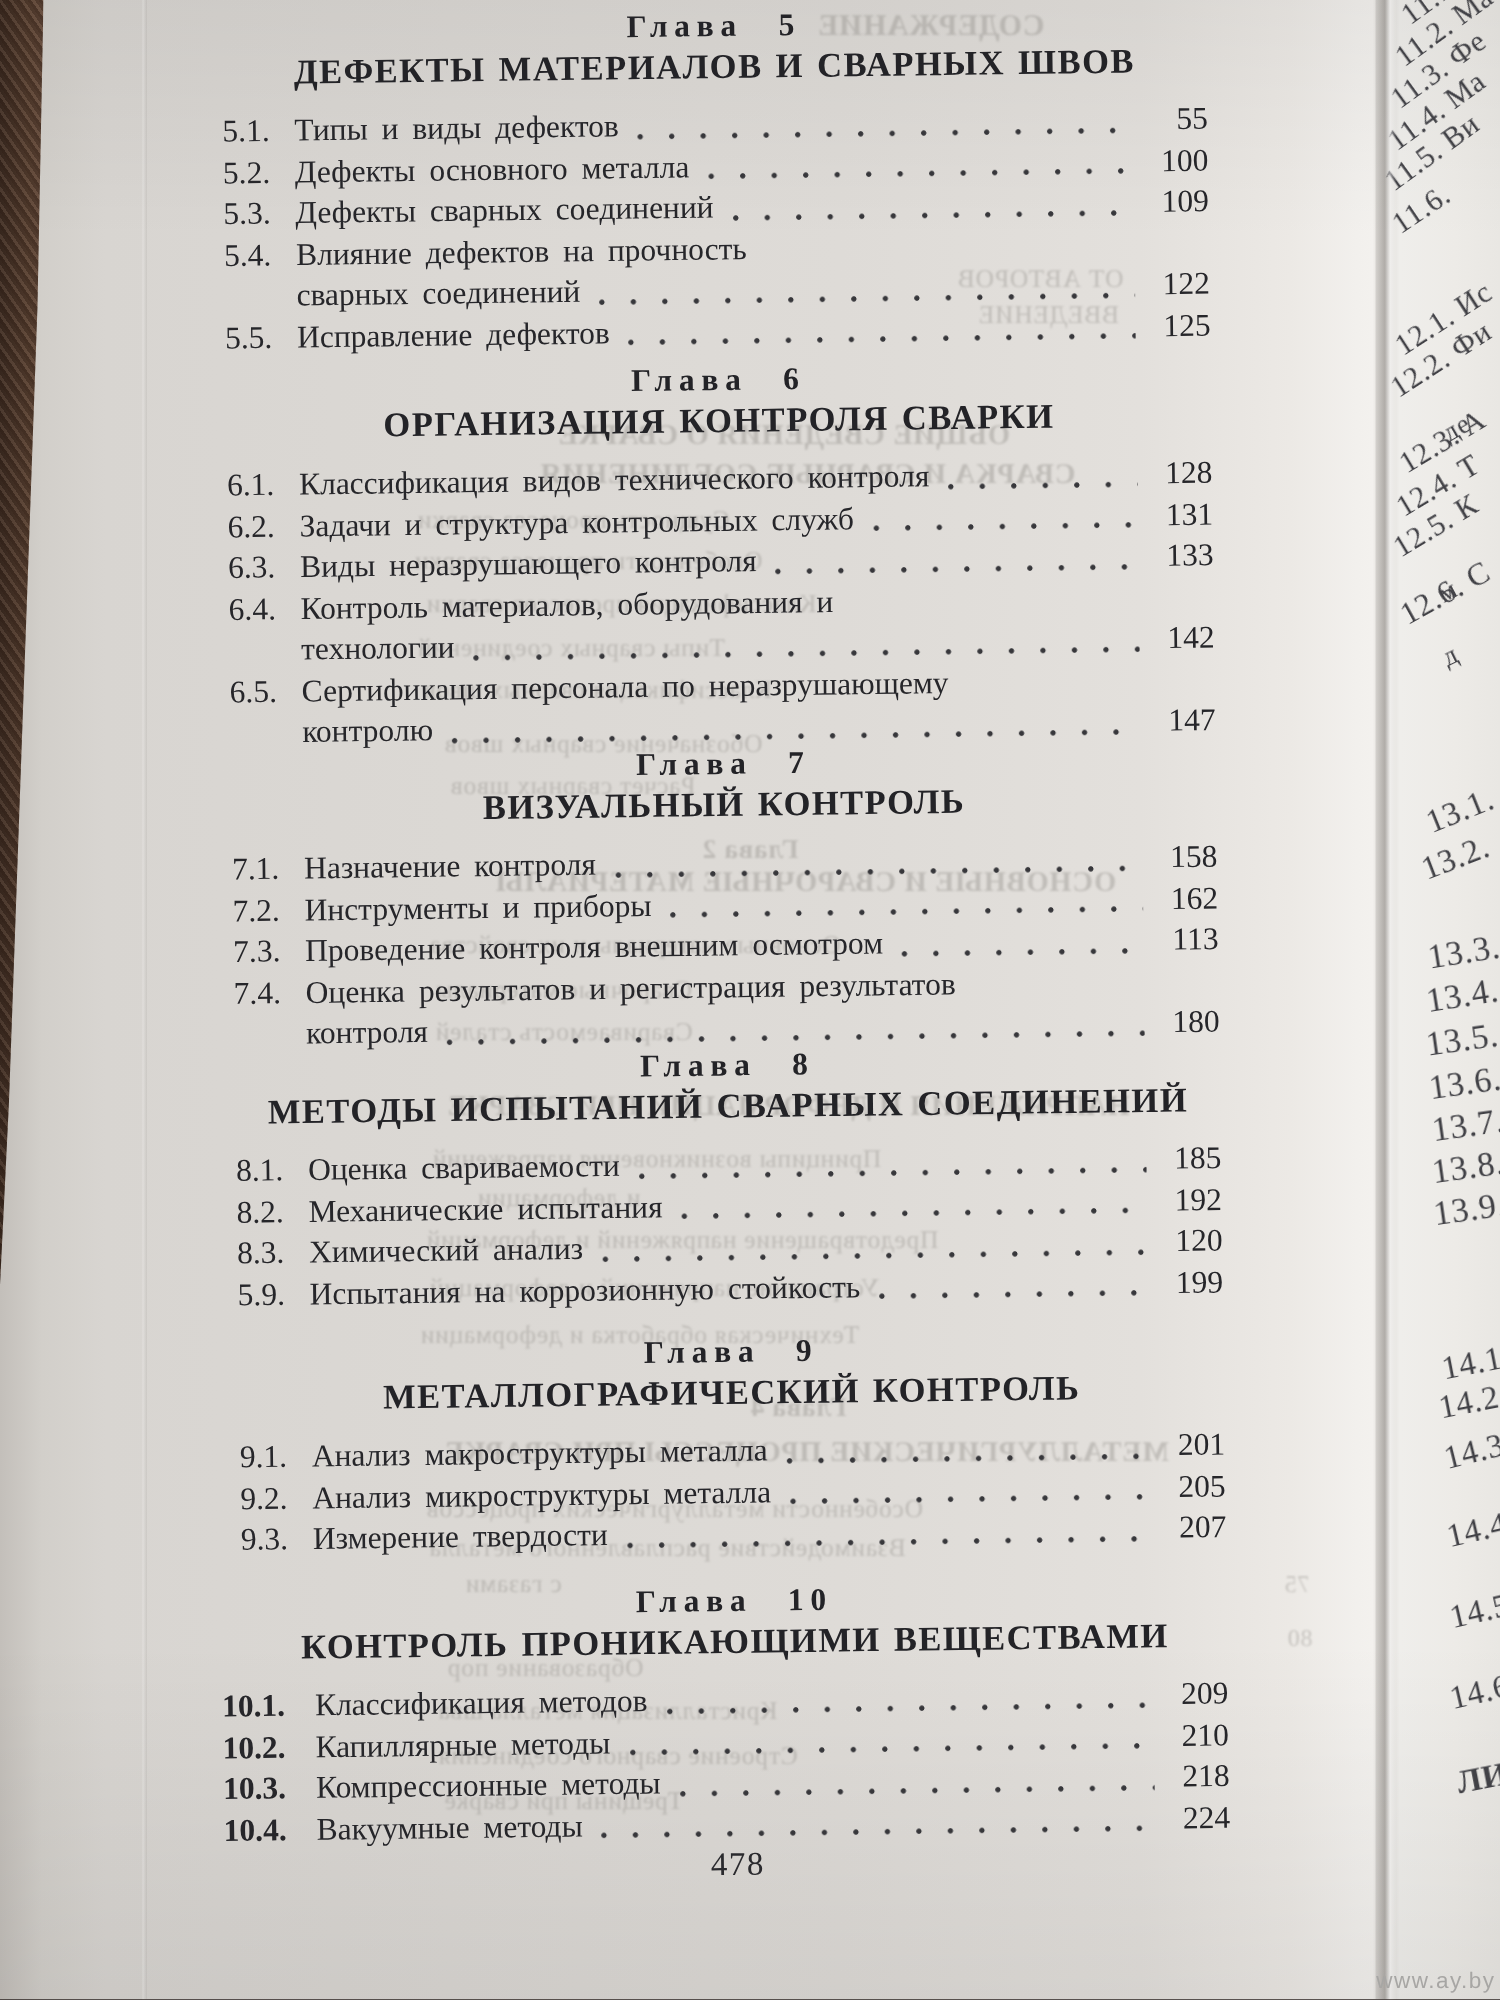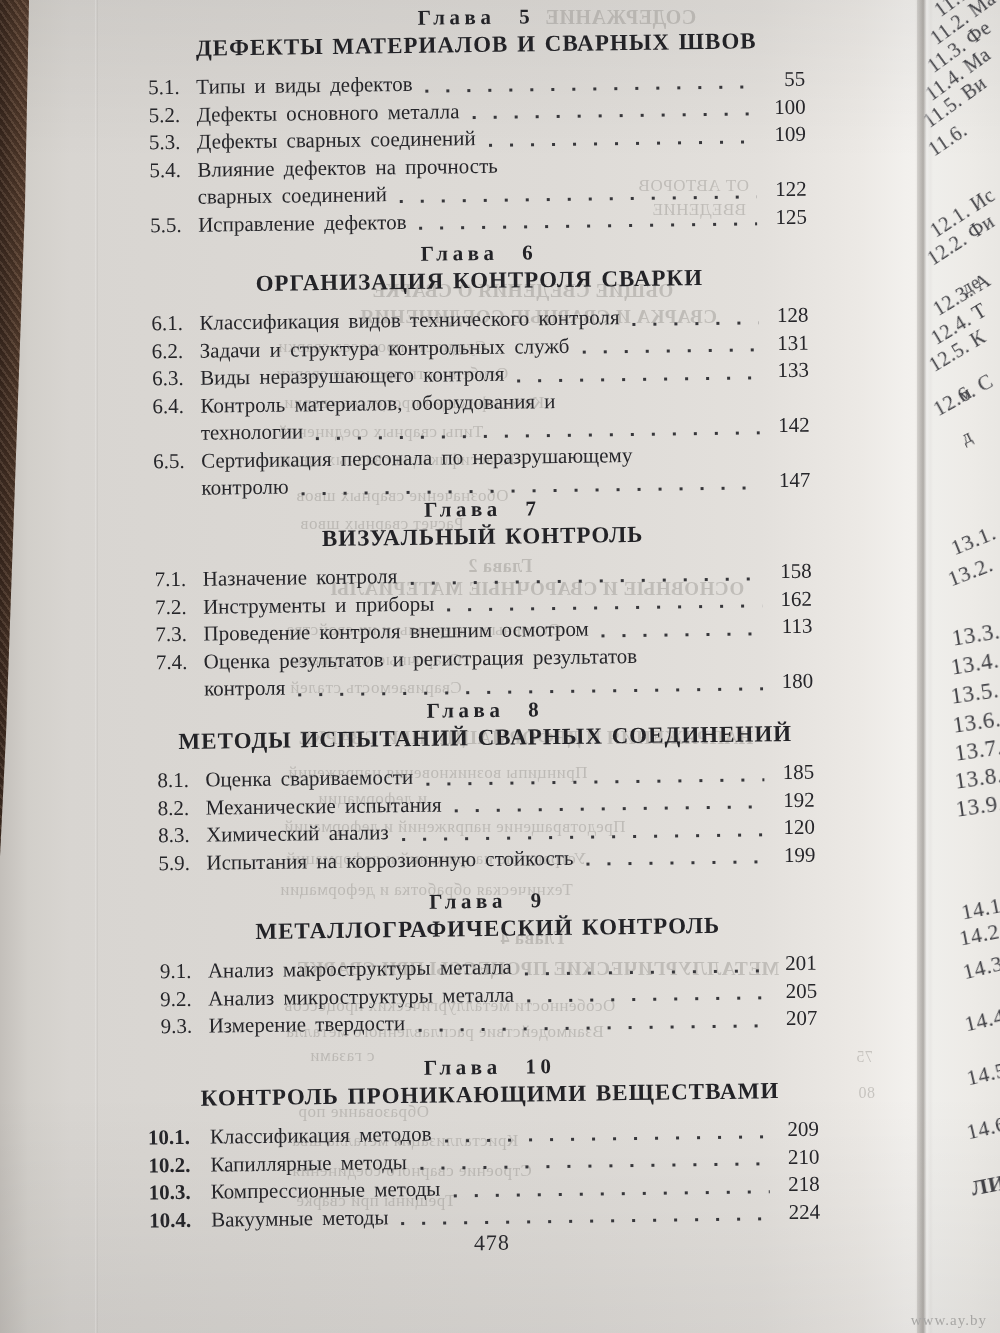--- a/index.html
+++ b/index.html
@@ -54,22 +54,22 @@
   }
   .toc-page{flex:0 0 auto;min-width:40px;text-align:right;}
   .footer-num{position:absolute;left:155px;top:1230px;width:657px;text-align:center;
     font-size:22px;letter-spacing:1px;color:#2a2a2e;}
   .fragments{position:absolute;inset:0;z-index:2;}
   .fragment{
     position:absolute;white-space:nowrap;color:#414146;
     transform-origin:left top;filter:blur(.3px);letter-spacing:.5px;
   }
   .watermark{
-    position:absolute;right:13px;bottom:4px;z-index:5;
-    font-family:Liberation Serif, serif;font-size:15px;letter-spacing:1px;color:#a7a6a4;
+    position:absolute;right:3px;bottom:4px;z-index:5;
+    font-family:Liberation Sans, sans-serif;font-size:15px;letter-spacing:1px;color:#a7a6a4;
   }
 </style>
 </head>
 <body>
 
 <div class="stage">
   <div class="ghost-layer">
       <span class="ghost-line" style="left: 545px; top: 6px; font-size: 20px; font-weight: bold;">СОДЕРЖАНИЕ</span>
       <span class="ghost-line" style="left: 638px; top: 176px; font-size: 17px;">ОТ АВТОРОВ</span>
       <span class="ghost-line" style="left: 652px; top: 200px; font-size: 17px;">ВВЕДЕНИЕ</span>

